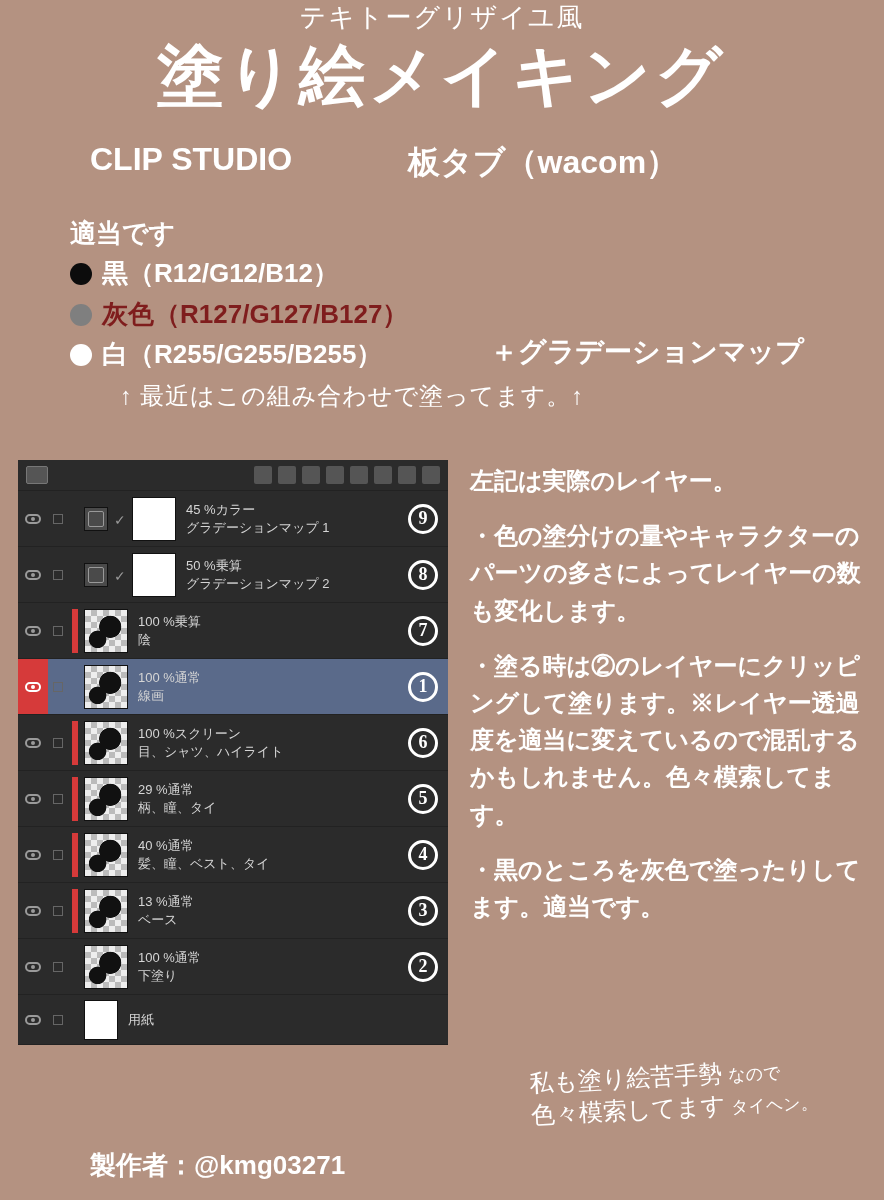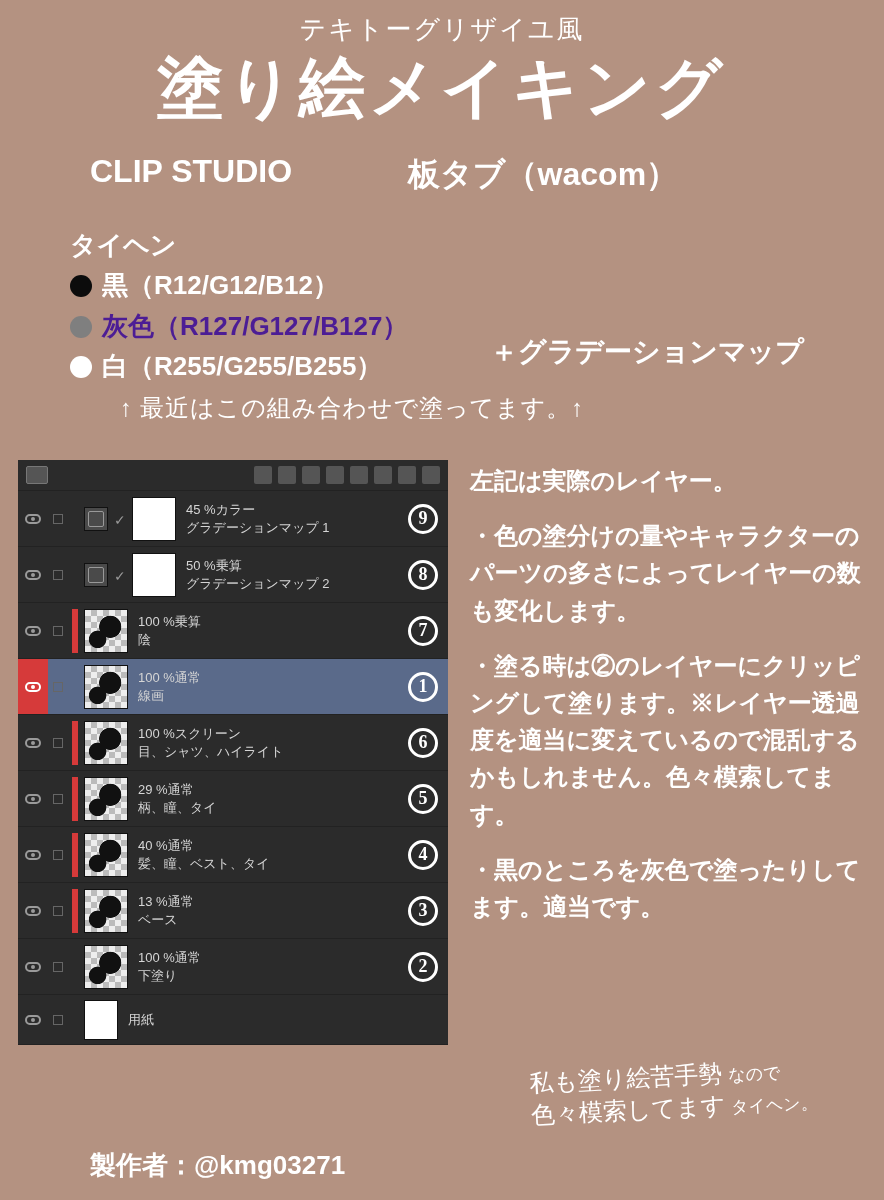--- a/index.html
+++ b/index.html
@@ -5,21 +5,21 @@
 * { margin:0; padding:0; box-sizing:border-box; }
 body {
   width:884px; height:1200px;
   background:#b49281;
   font-family:"Hiragino Sans","Yu Gothic",sans-serif;
   color:#fff;
   position:relative;
   overflow:hidden;
 }
 .hand { font-family:"Bradley Hand","Comic Sans MS",cursive; }
-.subtitle { text-align:center; font-size:26px; letter-spacing:2px; padding-top:12px; }
+.subtitle { text-align:center; font-size:26px; letter-spacing:2px; padding-top:0; }
 .title { text-align:center; font-size:66px; font-weight:900; letter-spacing:4px; margin-top:-4px; }
 .tools { display:flex; gap:116px; padding-left:90px; font-size:32px; font-weight:700; margin-top:20px; }
 .colors-block { margin:28px 0 0 70px; font-size:26px; font-weight:700; line-height:1.55; }
 .swatch { display:inline-block; width:22px; height:22px; border-radius:50%; vertical-align:-3px; margin-right:10px; }
 .sw-black{background:#0c0c0c}
 .sw-grey{background:#7f7f7f}
 .sw-white{background:#fff}
 .plus-grad { position:absolute; left:490px; top:333px; font-size:28px; font-weight:700; }
 .handnote1 { margin:6px 0 0 120px; font-size:24px; letter-spacing:1px; }
 
@@ -99,23 +99,23 @@
 <body>
 
 <div class="subtitle hand">テキトーグリザイユ風</div>
 <div class="title">塗り絵メイキング</div>
 <div class="tools">
   <div>CLIP STUDIO</div>
   <div>板タブ（wacom）</div>
 </div>
 
 <div class="colors-block">
-  <div>タイヘン</div>
+  <div>適当です</div>
   <div><span class="swatch sw-black"></span><span>黒（R12/G12/B12）</span></div>
-  <div style="color:#4c1d95"><span class="swatch sw-grey"></span><span>灰色（R127/G127/B127）</span></div>
+  <div style="color:#7f1d1d"><span class="swatch sw-grey"></span><span>灰色（R127/G127/B127）</span></div>
   <div><span class="swatch sw-white"></span><span>白（R255/G255/B255）</span></div>
 </div>
 <div class="plus-grad">＋グラデーションマップ</div>
 <div class="handnote1 hand">↑ 最近はこの組み合わせで塗ってます。↑</div>
 
 <div class="panel">
   <div class="toolbar">
     <div class="tb-icon"></div>
     <div class="tb-right">
       <div class="ic"></div>

